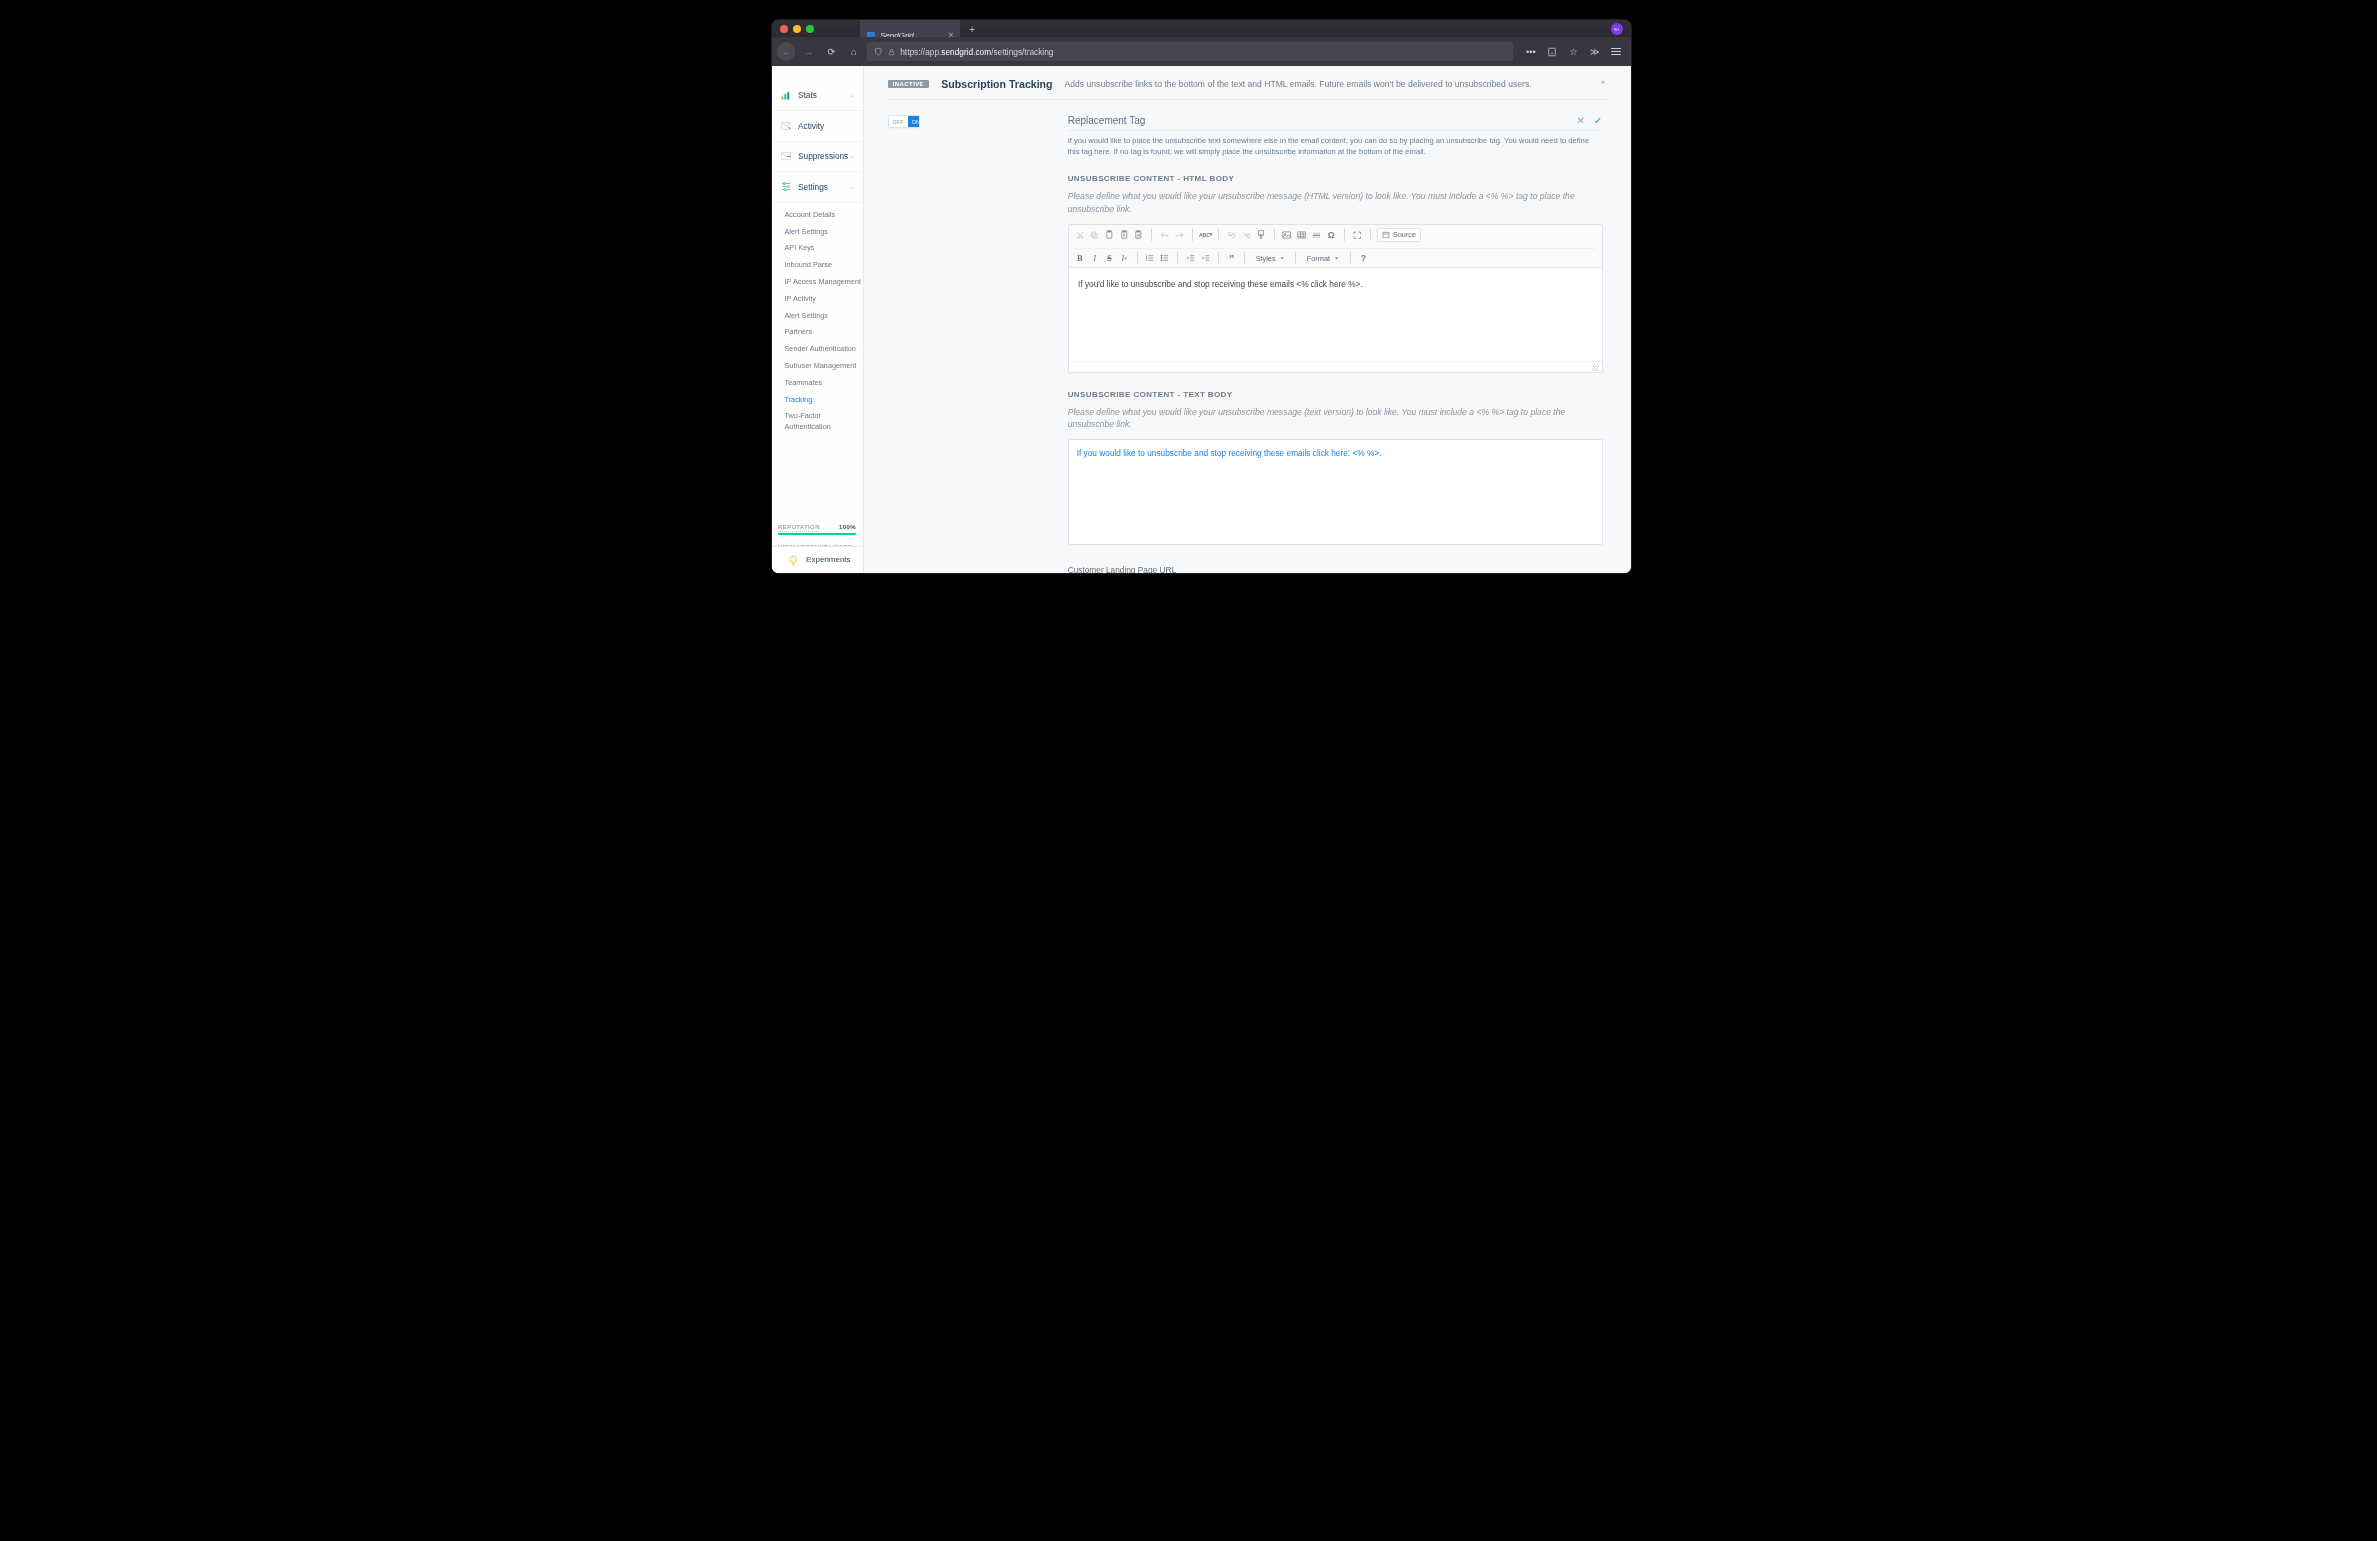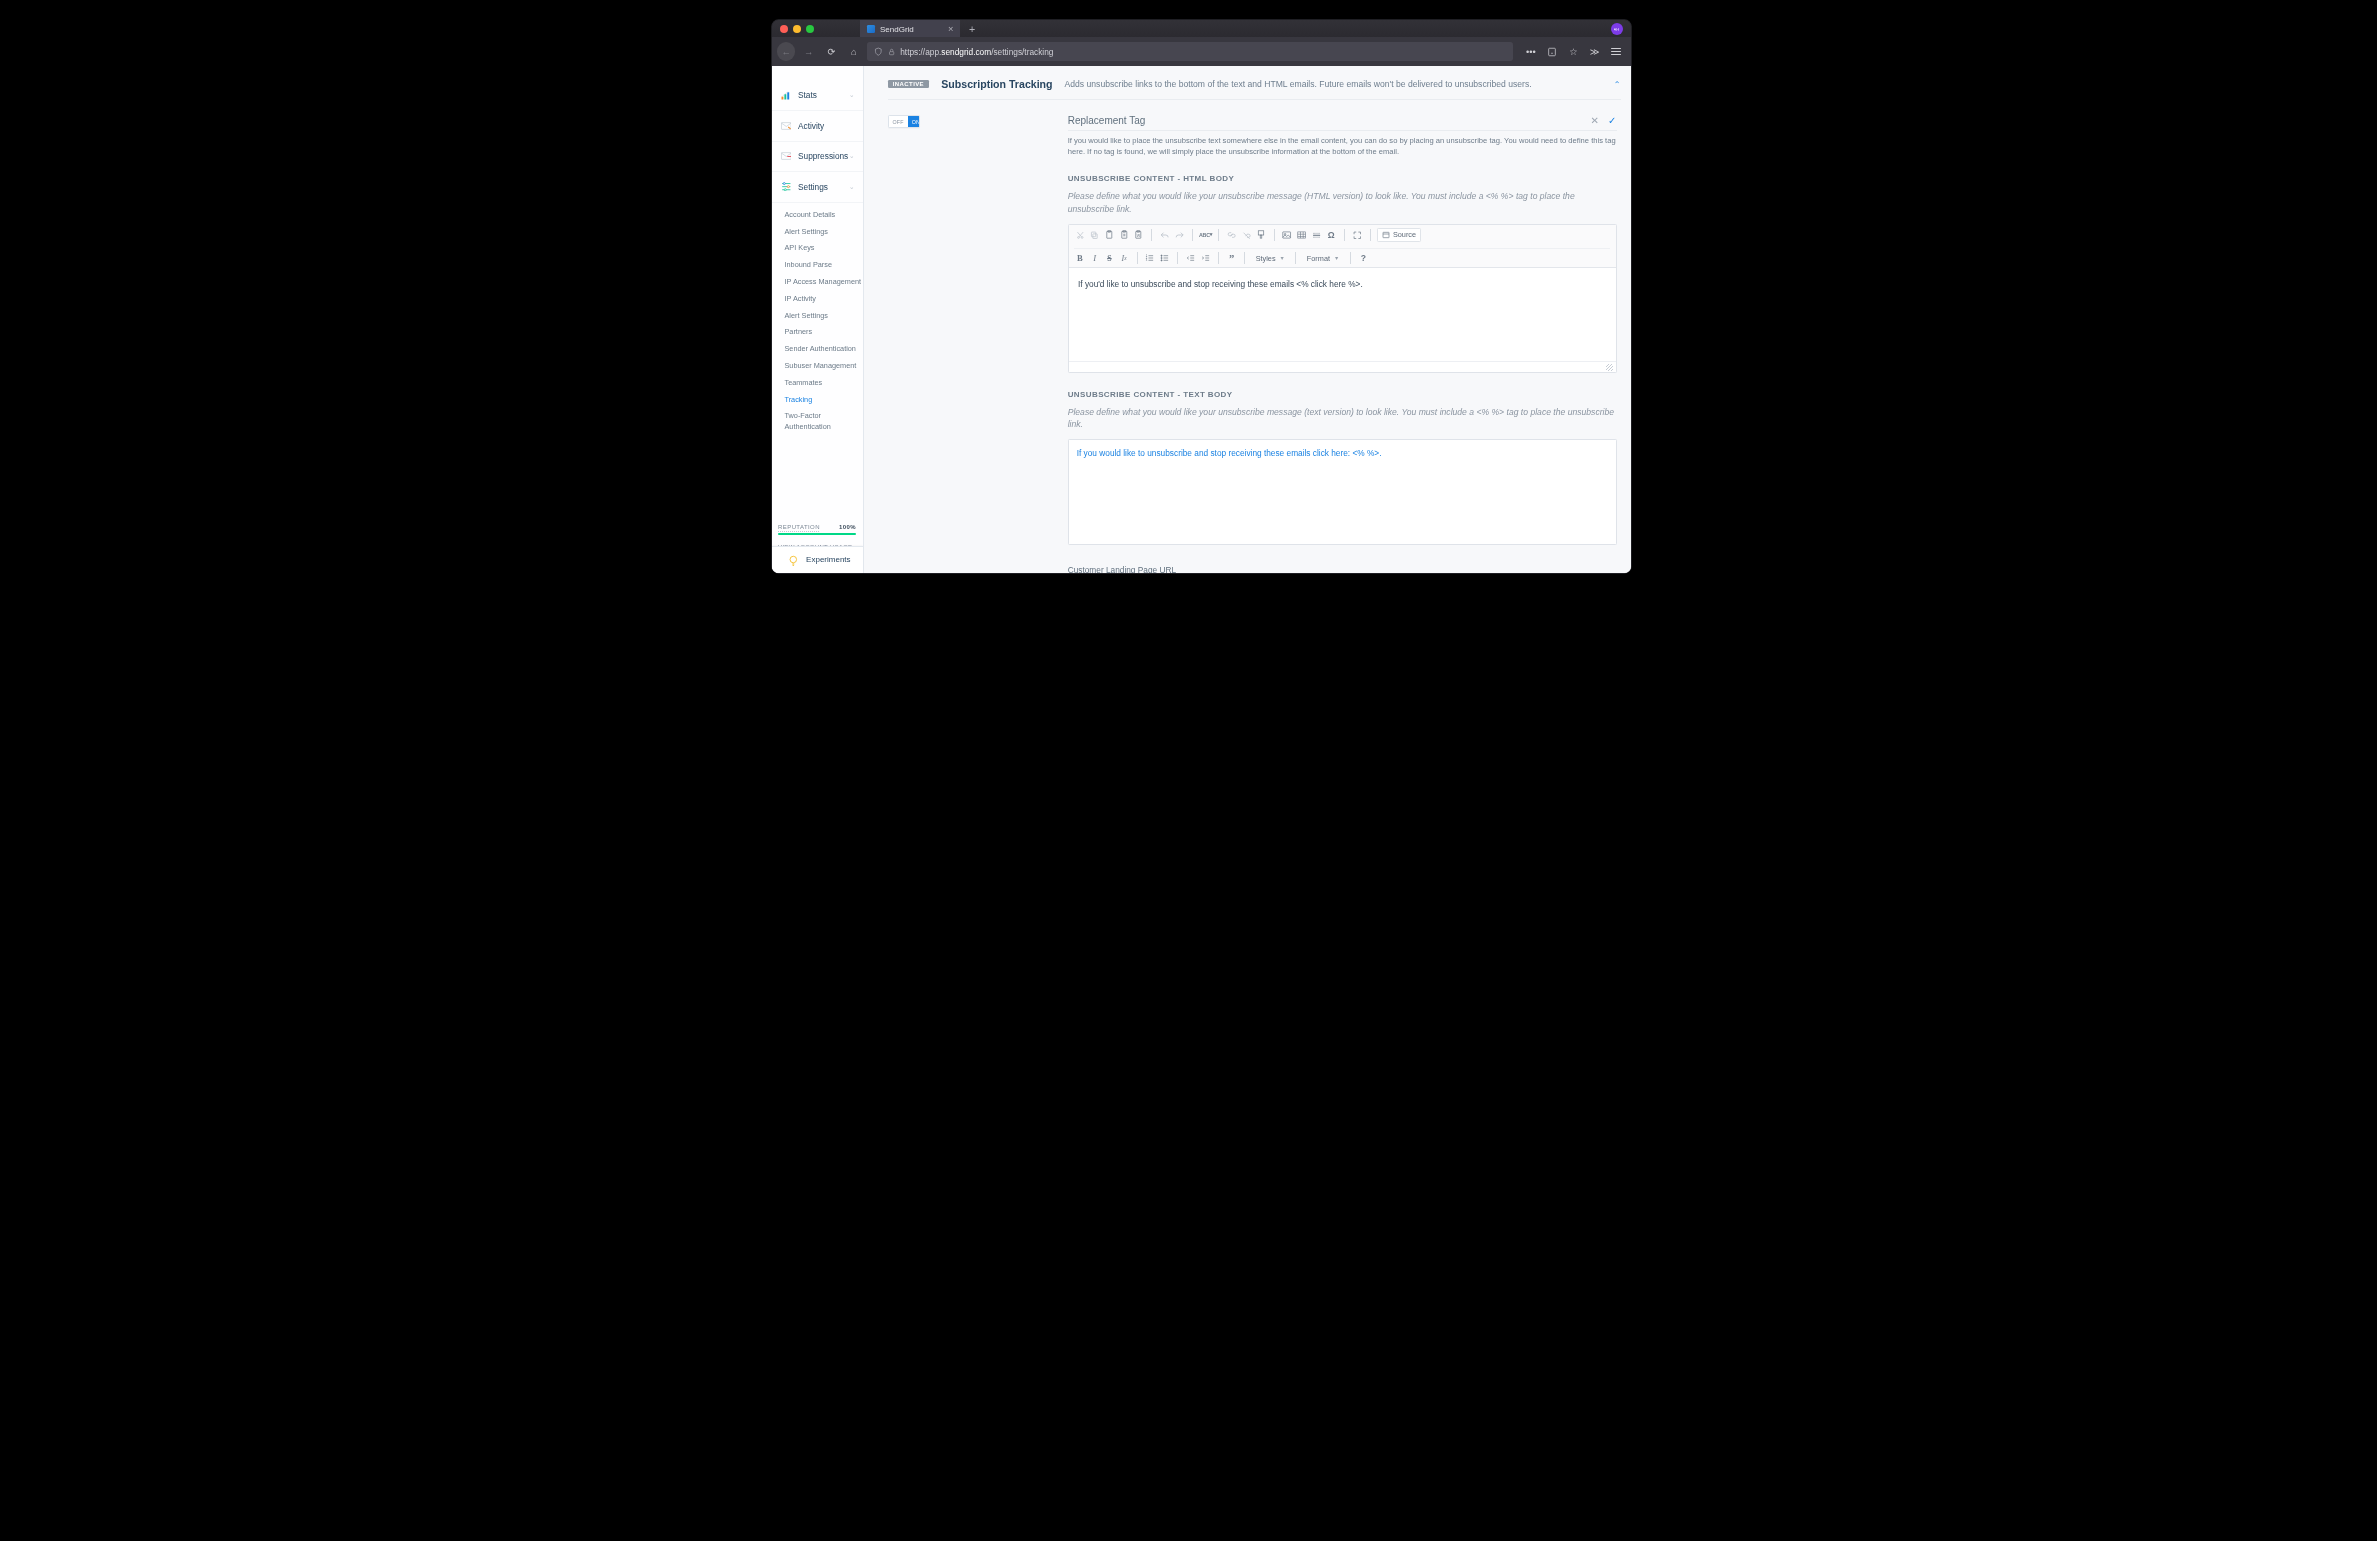--- a/index.html
+++ b/index.html
@@ -47,26 +47,27 @@
   }
   .dots { display:flex; gap:5.3px; padding-left:8px; }
   .dot { width:8px; height:8px; border-radius:50%; }
   .dot.r { background:#FF5F57; }
   .dot.y { background:#FEBC2E; }
   .dot.g { background:#28C840; }
   .tab {
     margin-left: 46px;
     height: 23px;
     background: #42414D;
-    display:flex; align-items:center;
+    display:flex; align-items:flex-end;
     padding: 0 6.6px;
     font-size:8px; color:#E0E0E5;
     gap:5.3px;
     border-top: 1.3px solid #0A84FF;
     min-width: 100px;
+    font-style: italic;
   }
   .favicon { width:8px;height:8px; background: linear-gradient(135deg,#2E8DE1,#1A6BC6); border-radius:1.3px; }
   .tab .close { margin-left:auto; color:#B0B0B8; font-size:9.3px; }
   .newtab { width:13.3px; text-align:center; color:#B0B0B8; font-size:10.6px; margin-left:5.3px; }
 
   .urlbar {
     height: 29px;
     background: #38373F;
     display:flex; align-items:center;
     padding: 0 5.3px;
@@ -165,21 +166,21 @@
     gap:8px;
     font-size:8px; color: var(--text-dark);
     background:#fff;
     box-shadow: 0 -0.7px 1.3px rgba(0,0,0,0.03);
   }
   .bulb { width:10.6px;height:10.6px; color:#F2B814; }
 
   .main {
     flex:1;
     background: var(--bg-stage);
-    padding: 12px 10px 0 24px;
+    padding: 12px 24px 0 24px;
     overflow: hidden;
   }
   .section-head {
     display:flex; align-items:center;
     gap: 12px;
     border-bottom: 0.7px solid #E9ECF0;
     padding-bottom: 9.3px;
   }
   .inactive-pill {
     background:#8E98A3; color:#fff;

